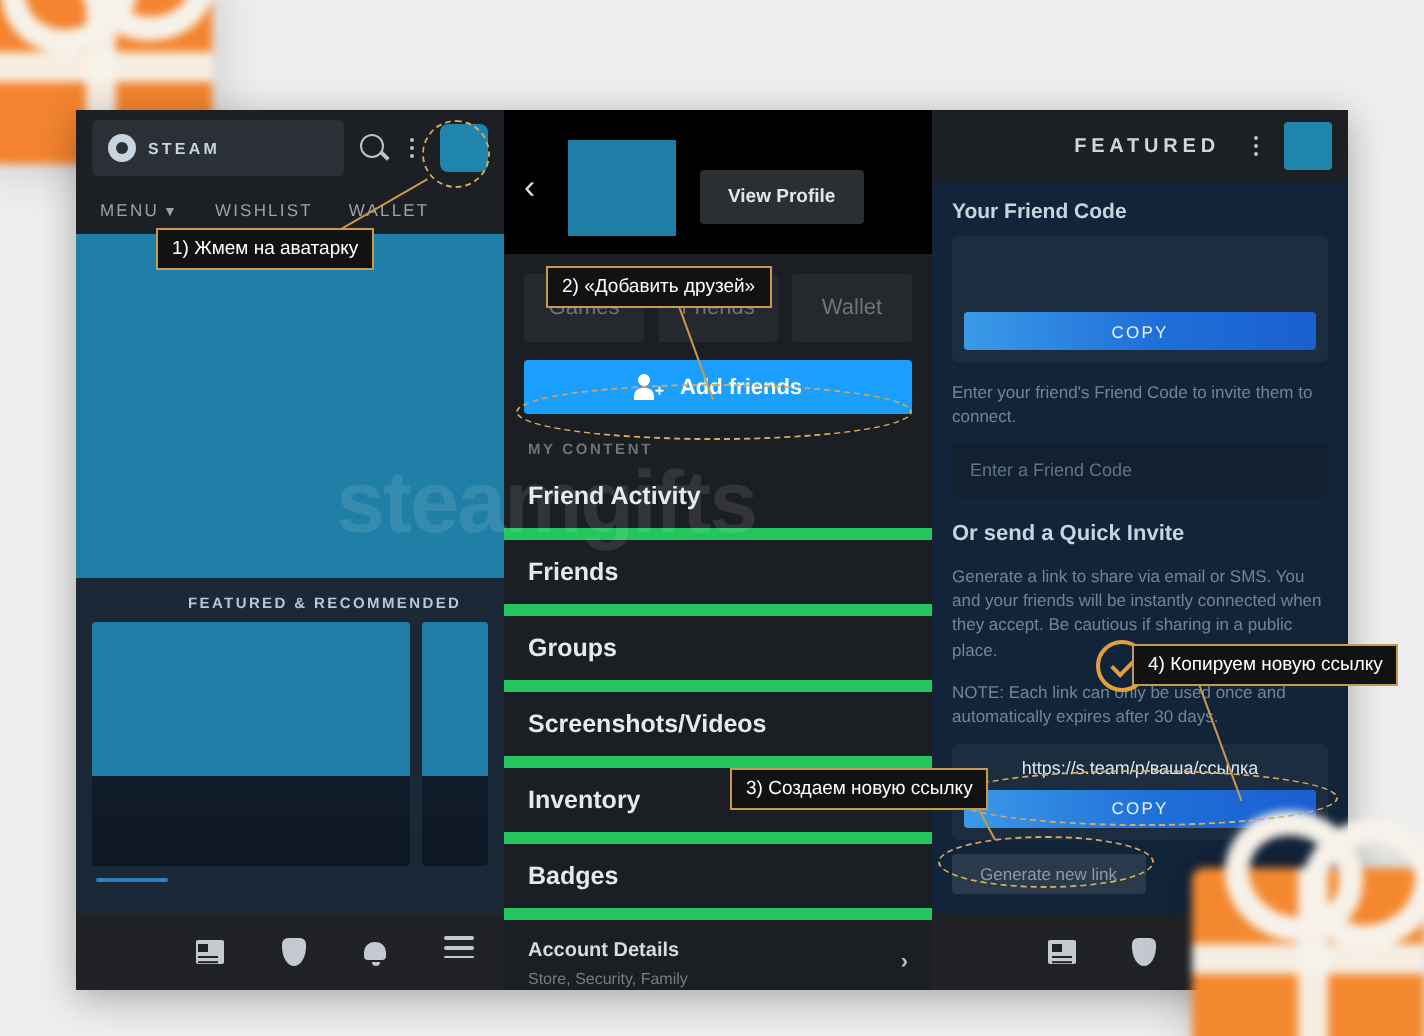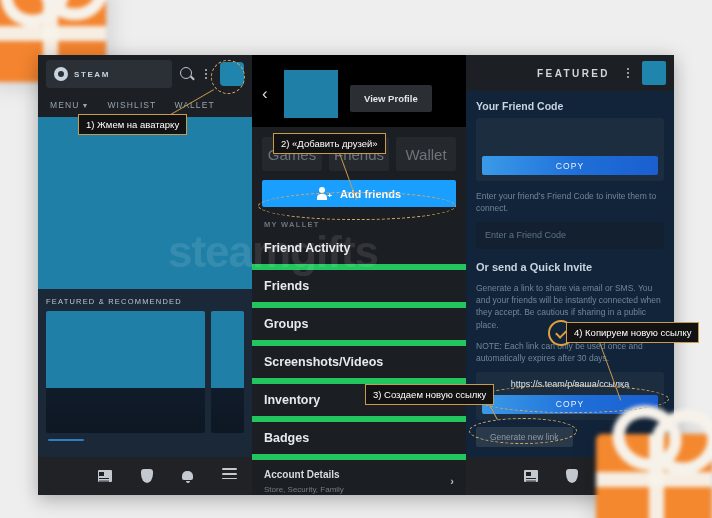--- a/index.html
+++ b/index.html
@@ -46,21 +46,21 @@
                     transform:rotate(45deg);}
   .icn-kebab{width:12px;margin-left:4px;display:flex;flex-direction:column;align-items:center;gap:2px;}
   .icn-kebab i{width:2px;height:2px;background:#b9c4cf;border-radius:50%;display:block;}
   .avatar-top{width:24px;height:24px;background:#1f85ad;border-radius:4px;margin-left:8px;}
   .navrow{height:24px;background:#1c1f23;display:flex;align-items:center;gap:18px;padding:0 12px;
           color:#97a4b0;font-size:8.5px;letter-spacing:1.1px;}
   .navrow span{white-space:nowrap;}
   .chev-sm{font-size:7px;margin-left:2px;}
   .banner-big{height:172px;background:#1f7fa6;}
   .feat-wrap{background:#1b2838;padding:8px 8px 0 8px;height:150px;position:relative;}
-  .feat-title{color:#b9c7d4;font-size:7.5px;letter-spacing:1.2px;font-weight:normal;margin-bottom:5px;}
+  .feat-title{color:#b9c7d4;font-size:7.5px;letter-spacing:1.2px;font-weight:bold;margin-bottom:5px;margin-left:48px;}
   .feat-cards{display:flex;gap:6px;}
   .fcard{height:122px;border-radius:2px;background:linear-gradient(180deg,#1f7fa6 0%,#1f7fa6 63%,#111c2a 63%,#0e1724 100%);}
   .fcard.a{width:172px;}
   .fcard.b{width:36px;}
   .pg-underline{position:absolute;left:10px;bottom:6px;width:36px;height:2px;background:#2d7fc0;border-radius:2px;}
   .tabbar{position:absolute;left:0;bottom:0;width:100%;height:38px;background:#202225;display:flex;
           align-items:center;justify-content:space-around;}
 
   
   .ni{width:16px;height:16px;position:relative;}
@@ -84,21 +84,21 @@
 
   
   .mid-top{background:#000000;height:72px;position:relative;}
   .back-chev{position:absolute;left:10px;top:30px;color:#d8dde2;font-size:17px;line-height:1;}
   .mid-avatar{position:absolute;left:32px;top:15px;width:54px;height:48px;background:#1f7fa6;}
   .view-profile{position:absolute;left:98px;top:30px;background:#2b2f34;color:#e2e6ea;font-size:9.5px;
                 font-weight:bold;padding:8px 14px;border-radius:2px;}
   .mid-body{background:#1b1e22;padding-top:10px;}
   .tri3{display:flex;gap:7px;padding:0 10px;}
   .tri3 div{flex:1;height:34px;background:#25282d;border-radius:2px;display:flex;align-items:center;
-            justify-content:center;color:#6e747b;font-size:15px;}
+            justify-content:center;color:#6e747b;font-size:11px;}
   .addfriends{margin:9px 10px 0 10px;height:27px;background:#1a9fff;border-radius:2px;display:flex;
               align-items:center;justify-content:center;gap:8px;color:#ffffff;font-size:11px;font-weight:bold;}
   .icn-personadd{width:15px;height:13px;position:relative;}
   .icn-personadd:before{content:"";position:absolute;left:2px;top:0;width:6px;height:6px;border-radius:50%;
                         background:#fff;}
   .icn-personadd:after{content:"";position:absolute;left:0;top:7px;width:10px;height:6px;border-radius:4px 4px 0 0;
                        background:#fff;}
   .plusbadge{position:absolute;right:0;bottom:0;color:#fff;font-size:8px;font-weight:bold;line-height:8px;}
   .section-cap{color:#6d747c;font-size:7.5px;letter-spacing:1.3px;padding:13px 12px 3px 12px;font-weight:bold;}
   .mlist{list-style:none;margin:0;padding:0;}
@@ -214,21 +214,21 @@
           <div>Games</div>
           <div>Friends</div>
           <div>Wallet</div>
         </div>
         <div class="addfriends">
           <span class="icn-personadd">
               <i class="plusbadge">+</i>
             </span>
           <span>Add friends</span>
         </div>
-        <div class="section-cap">MY WALLET</div>
+        <div class="section-cap">MY CONTENT</div>
         <ul class="mlist">
           <li class="mli">Friend Activity</li>
           <li class="mli">Friends</li>
           <li class="mli">Groups</li>
           <li class="mli">Screenshots/Videos</li>
           <li class="mli">Inventory</li>
           <li class="mli">Badges</li>
           <li class="mli sub">
             <span>
               <span class="t">Account Details</span><br>

